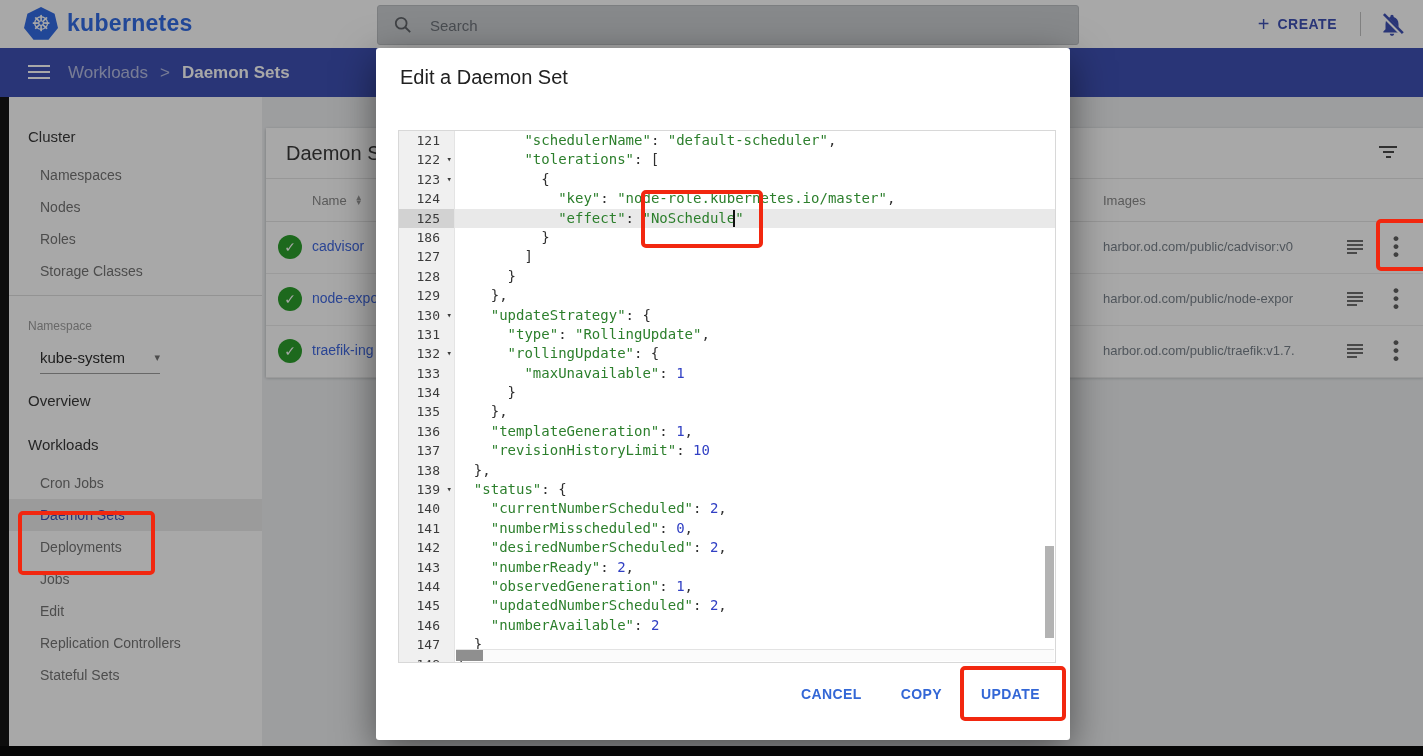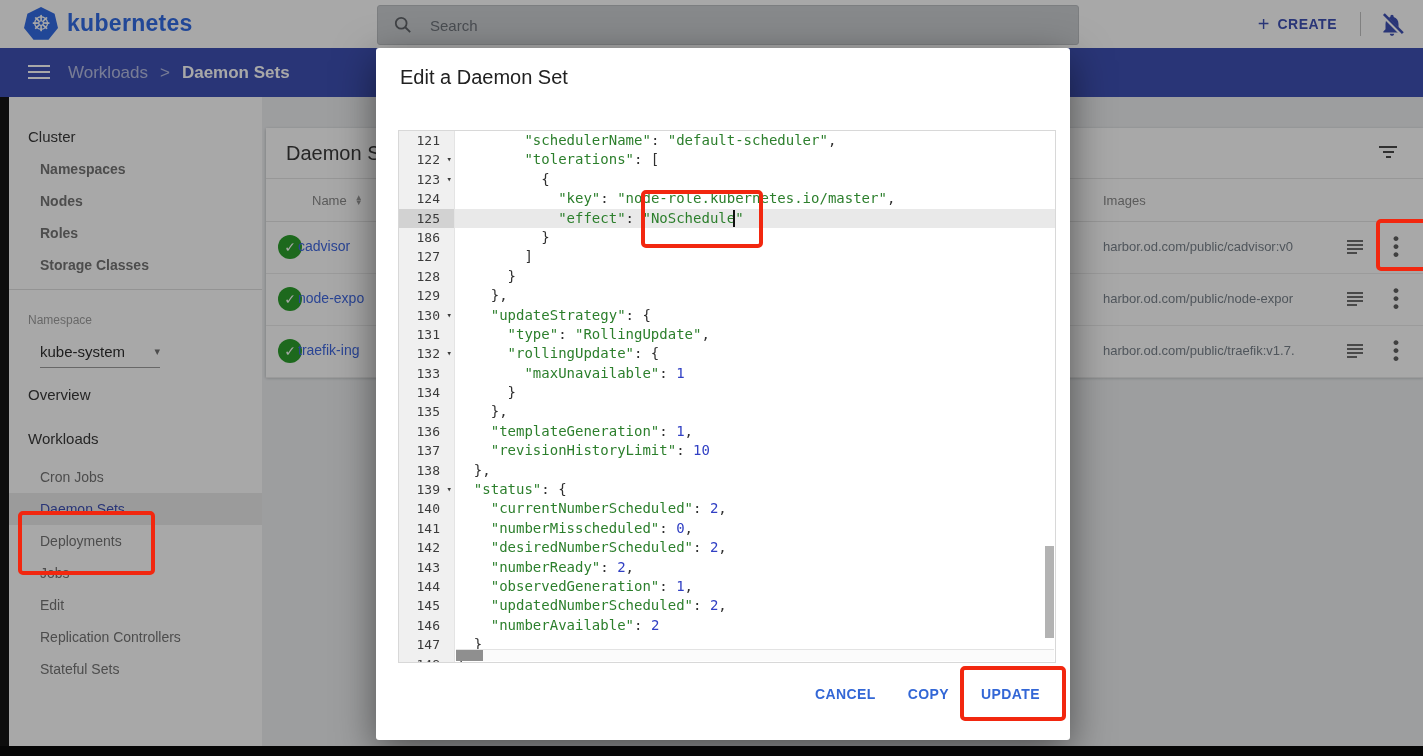--- a/index.html
+++ b/index.html
@@ -53,21 +53,21 @@
   .card-title{position:absolute;left:20px;top:14px;font-size:20px;color:#3a3a3a;white-space:nowrap;}
   .filter-ic{position:absolute;right:26px;top:18px;width:18px;cursor:pointer;}
   .filter-ic i{display:block;height:2px;background:#4a4a4a;margin:0 auto 3px auto;}
   .thead{position:relative;height:42px;border-bottom:1px solid #e6e6e6;}
   .th-name{position:absolute;left:46px;top:14px;font-size:13px;color:#8a8a8a;display:flex;gap:8px;align-items:center;cursor:pointer;}
   .sorticon{display:flex;flex-direction:column;line-height:.55;font-size:8px;color:#9a9a9a;}
   .th-images{position:absolute;left:837px;top:14px;font-size:13px;color:#8a8a8a;}
   .trow{position:relative;height:51px;border-bottom:1px solid #ececec;}
   .okbadge{position:absolute;left:12px;top:13px;width:24px;height:24px;border-radius:50%;background:#2da02d;
            color:#fff;font-size:14px;display:flex;align-items:center;justify-content:center;}
-  .rowname{position:absolute;left:32px;top:16px;font-size:14px;color:#4169e1;cursor:pointer;white-space:nowrap;}
+  .rowname{position:absolute;left:46px;top:16px;font-size:14px;color:#4169e1;cursor:pointer;white-space:nowrap;}
   .rowimage{position:absolute;left:837px;top:17px;font-size:13px;color:#7a838c;white-space:nowrap;}
   .logs-ic{position:absolute;left:1081px;top:18px;width:18px;cursor:pointer;}
   .logs-ic i{display:block;height:2px;background:#6f6f6f;margin-bottom:2px;}
   .dots-ic{position:absolute;left:1120px;top:13px;width:20px;height:24px;color:#616161;font-size:17px;
            letter-spacing:0;text-align:center;line-height:8px;cursor:pointer;font-weight:bold;}
   .dots-ic span{display:block;height:8px;}
   
   .edge-left{position:absolute;left:0;top:97px;width:9px;height:649px;background:#141414;}
   .edge-bottom{position:absolute;left:0;top:746px;width:1423px;height:10px;background:#060606;z-index:25;}
   
@@ -85,21 +85,21 @@
   .ed-code{position:relative;flex:1;margin:0;white-space:pre;line-height:19.4px;color:#2f2f2f;padding-left:2px;}
   .ed-row.active .ed-gut{background:#d2d2d2;}
   .ed-row.active .ed-code{background:#e9e9e9;}
   .tok-str{color:#2c7f2c;}
   .tok-num{color:#3140c4;}
   .caret{position:absolute;top:1px;width:2px;height:17px;background:#111;}
   .hscroll{position:absolute;left:57px;right:1px;bottom:1px;height:11px;background:#fbfbfb;border-top:1px solid #e3e3e3;z-index:5;}
   .hthumb{position:absolute;left:0;top:0;width:27px;height:11px;background:#8f8f8f;cursor:pointer;}
   .vscroll{position:absolute;right:1px;top:1px;bottom:12px;width:10px;z-index:5;}
   .vthumb{position:absolute;right:0;top:414px;width:9px;height:92px;background:#b3b3b3;cursor:pointer;}
-  .modal-actions{position:absolute;right:14px;bottom:28px;display:flex;gap:0;}
+  .modal-actions{position:absolute;right:14px;bottom:28px;display:flex;gap:7px;}
   .mbtn{padding:10px 16px;font-size:14px;font-weight:bold;color:#3367d6;letter-spacing:.4px;
         background:transparent;border:0;font-family:"Liberation Sans",sans-serif;cursor:pointer;}
   
   .anno{position:absolute;border:4px solid #f2270f;border-radius:5px;z-index:40;pointer-events:none;}
   .anno-noschedule{left:641px;top:190px;width:114px;height:50px;}
   .anno-daemonsets{left:18px;top:511px;width:129px;height:56px;}
   .anno-update{left:960px;top:666px;width:98px;height:47px;}
   .anno-rowmenu{left:1376px;top:219px;width:46px;height:44px;}
 </style>
 </head>
@@ -139,21 +139,21 @@
       </div>
     <div class="crumbs">
       <span class="crumb-parent">Workloads</span>
       <span class="crumb-sep">&gt;</span>
       <span class="crumb-cur">Daemon Sets</span>
     </div>
   </div>
 
   <div class="sidebar">
     <div class="side-heading">Cluster</div>
-    <div id="cluster-list" style="font-weight:bold;">
+    <div id="cluster-list" style="margin-top:6px;">
         <div class="side-item">Namespaces</div>
         <div class="side-item">Nodes</div>
         <div class="side-item">Roles</div>
         <div class="side-item">Storage Classes</div>
       </div>
     <div class="side-divider"></div>
     <div class="ns-label">Namespace</div>
     <div class="ns-select">
       <span class="ns-value">kube-system</span>
       <span class="ns-caret">▾</span>

